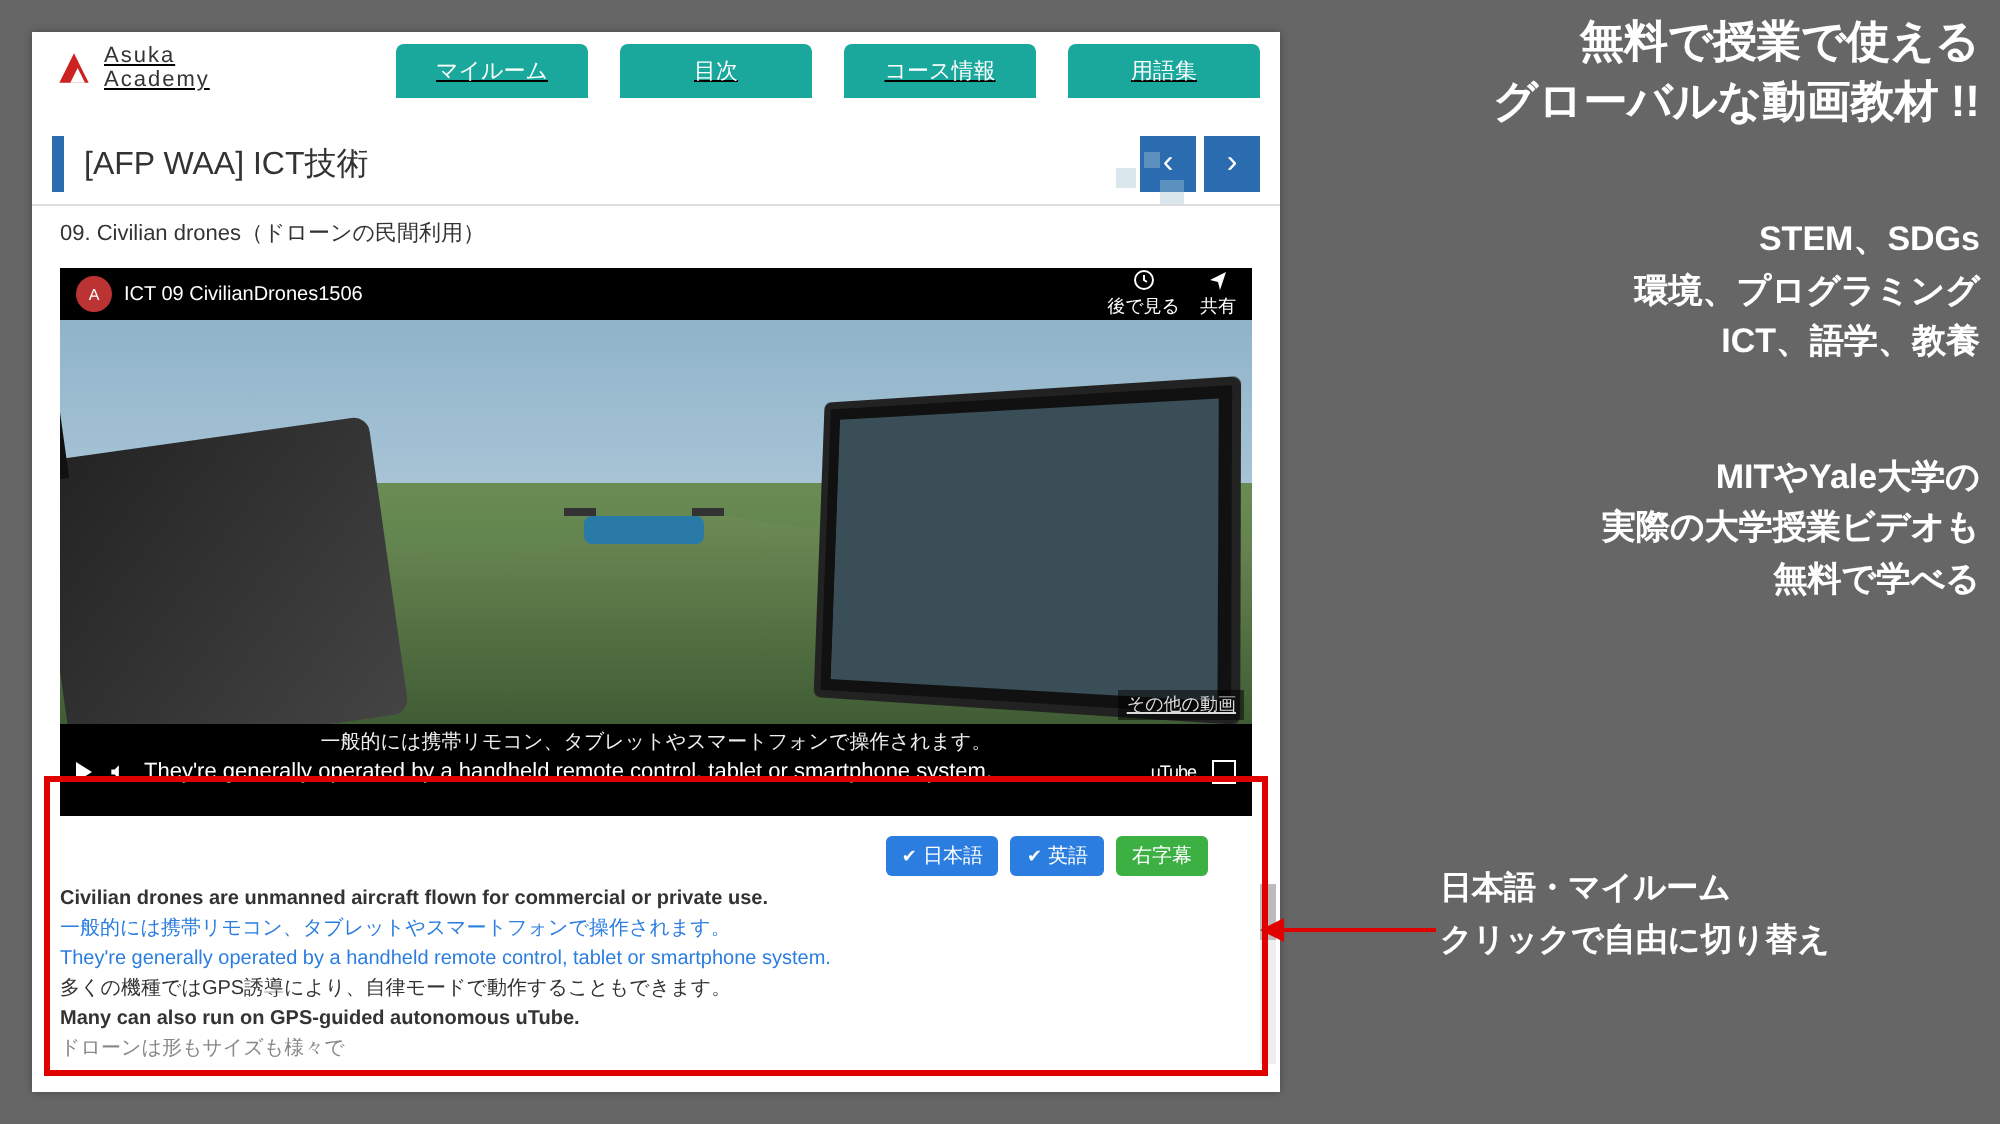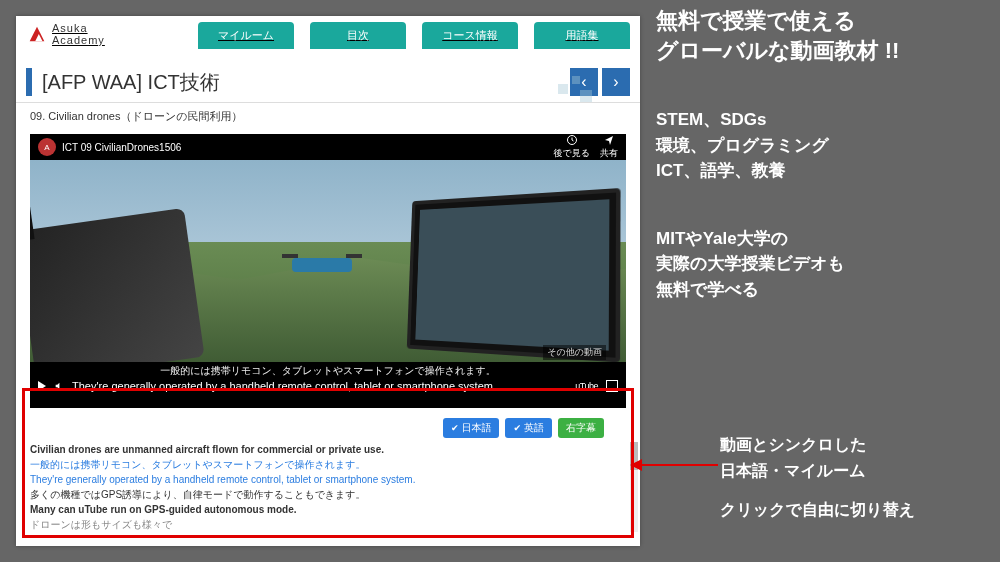--- a/index.html
+++ b/index.html
@@ -59,21 +59,21 @@
     align-items: center;
     padding: 4px 10px 6px 10px;
     border-bottom: 1px solid #ddd;
   }
   .title-bar {
     width: 6px; height: 28px;
     background: #2b6cb0;
     margin-right: 10px;
   }
   .page-title {
-    font-size: 20px;
+    font-size: 16px;
     color: #333;
     font-weight: normal;
     flex: 1;
   }
   .nav-arrows { display: flex; gap: 4px; }
   .nav-arrow {
     width: 28px; height: 28px;
     background: #2b6cb0;
     color: #fff;
     display: flex; align-items: center; justify-content: center;
@@ -134,22 +134,22 @@
     display:flex;align-items:center;justify-content:center;font-size:8px;
   }
   .vt-right { margin-left:auto; display:flex; gap:10px; align-items:center; font-size:9px; }
   .vt-chip { display:flex; flex-direction:column; align-items:center; gap:1px; }
   .video-bottom {
     position:absolute; left:0; right:0; bottom:0; height:46px;
     background:#000; color:#fff; font-size:11px;
     padding: 2px 8px 0 8px;
   }
   .other-vids {
-    position:absolute; right:20px; bottom:48px; font-size:9px; color:#ddd;
-    background:rgba(0,0,0,0.5); padding:1px 4px;
+    position:absolute; right:4px; bottom:48px; font-size:9px; color:#ddd;
+    background:rgba(0,0,0,0.5); padding:1px 4px;text-decoration:underline;
   }
   .caption-jp-top {
     font-size:10px; color:#eee; text-align:center;
     white-space:nowrap; overflow:hidden;
   }
   .player-row {
     display:flex; align-items:center; gap:8px; margin-top:2px;
   }
   .play-icon, .vol-icon {
     width:0; height:0;
@@ -212,20 +212,21 @@
     width:0;height:0;
     border-right:12px solid #e00000;
     border-top:6px solid transparent;
     border-bottom:6px solid transparent;
   }
   .side-panel {
     position:absolute;
     left:656px; top:6px;
     width:334px;
     color:#fff;
+    text-align:right;
   }
   .side-heading {
     font-size:22px; font-weight:bold; line-height:1.35;
   }
   .side-block {
     margin-top:42px;
     font-size:17px; font-weight:bold; line-height:1.5;
   }
   .side-caption {
     position:absolute;
@@ -336,21 +337,21 @@
         </div>
       <div class="lang-btn green">右字幕</div>
     </div>
   </div>
 
   <div class="transcript">
     <div class="line-en">Civilian drones are unmanned aircraft flown for commercial or private use.</div>
     <div class="line-jp-blue">一般的には携帯リモコン、タブレットやスマートフォンで操作されます。</div>
     <div class="line-en-blue">They're generally operated by a handheld remote control, tablet or smartphone system.</div>
     <div class="line-jp">多くの機種ではGPS誘導により、自律モードで動作することもできます。</div>
-    <div class="line-en">Many can uTube run on GPS-guided autonomous mode.</div>
+    <div class="line-en">Many can also run on GPS-guided autonomous uTube.</div>
     <div class="line-cut">ドローンは形もサイズも様々で</div>
     <div class="scrollbar">
       <div class="scrollbar-thumb"></div>
     </div>
   </div>
 
 </div>
 
 <div class="highlight-box"></div>
 <div class="arrow-line"></div>
@@ -367,16 +368,15 @@
     <div>ICT、語学、教養</div>
   </div>
   <div class="side-block">
     <div>MITやYale大学の</div>
     <div>実際の大学授業ビデオも</div>
     <div>無料で学べる</div>
   </div>
 </div>
 
 <div class="side-caption">
-  <div>動画とシンクロした</div>
   <div>日本語・マイルーム</div>
-  <div style="margin-top:14px">クリックで自由に切り替え</div>
+  <div style="">クリックで自由に切り替え</div>
 </div>
 
 </body></html>

